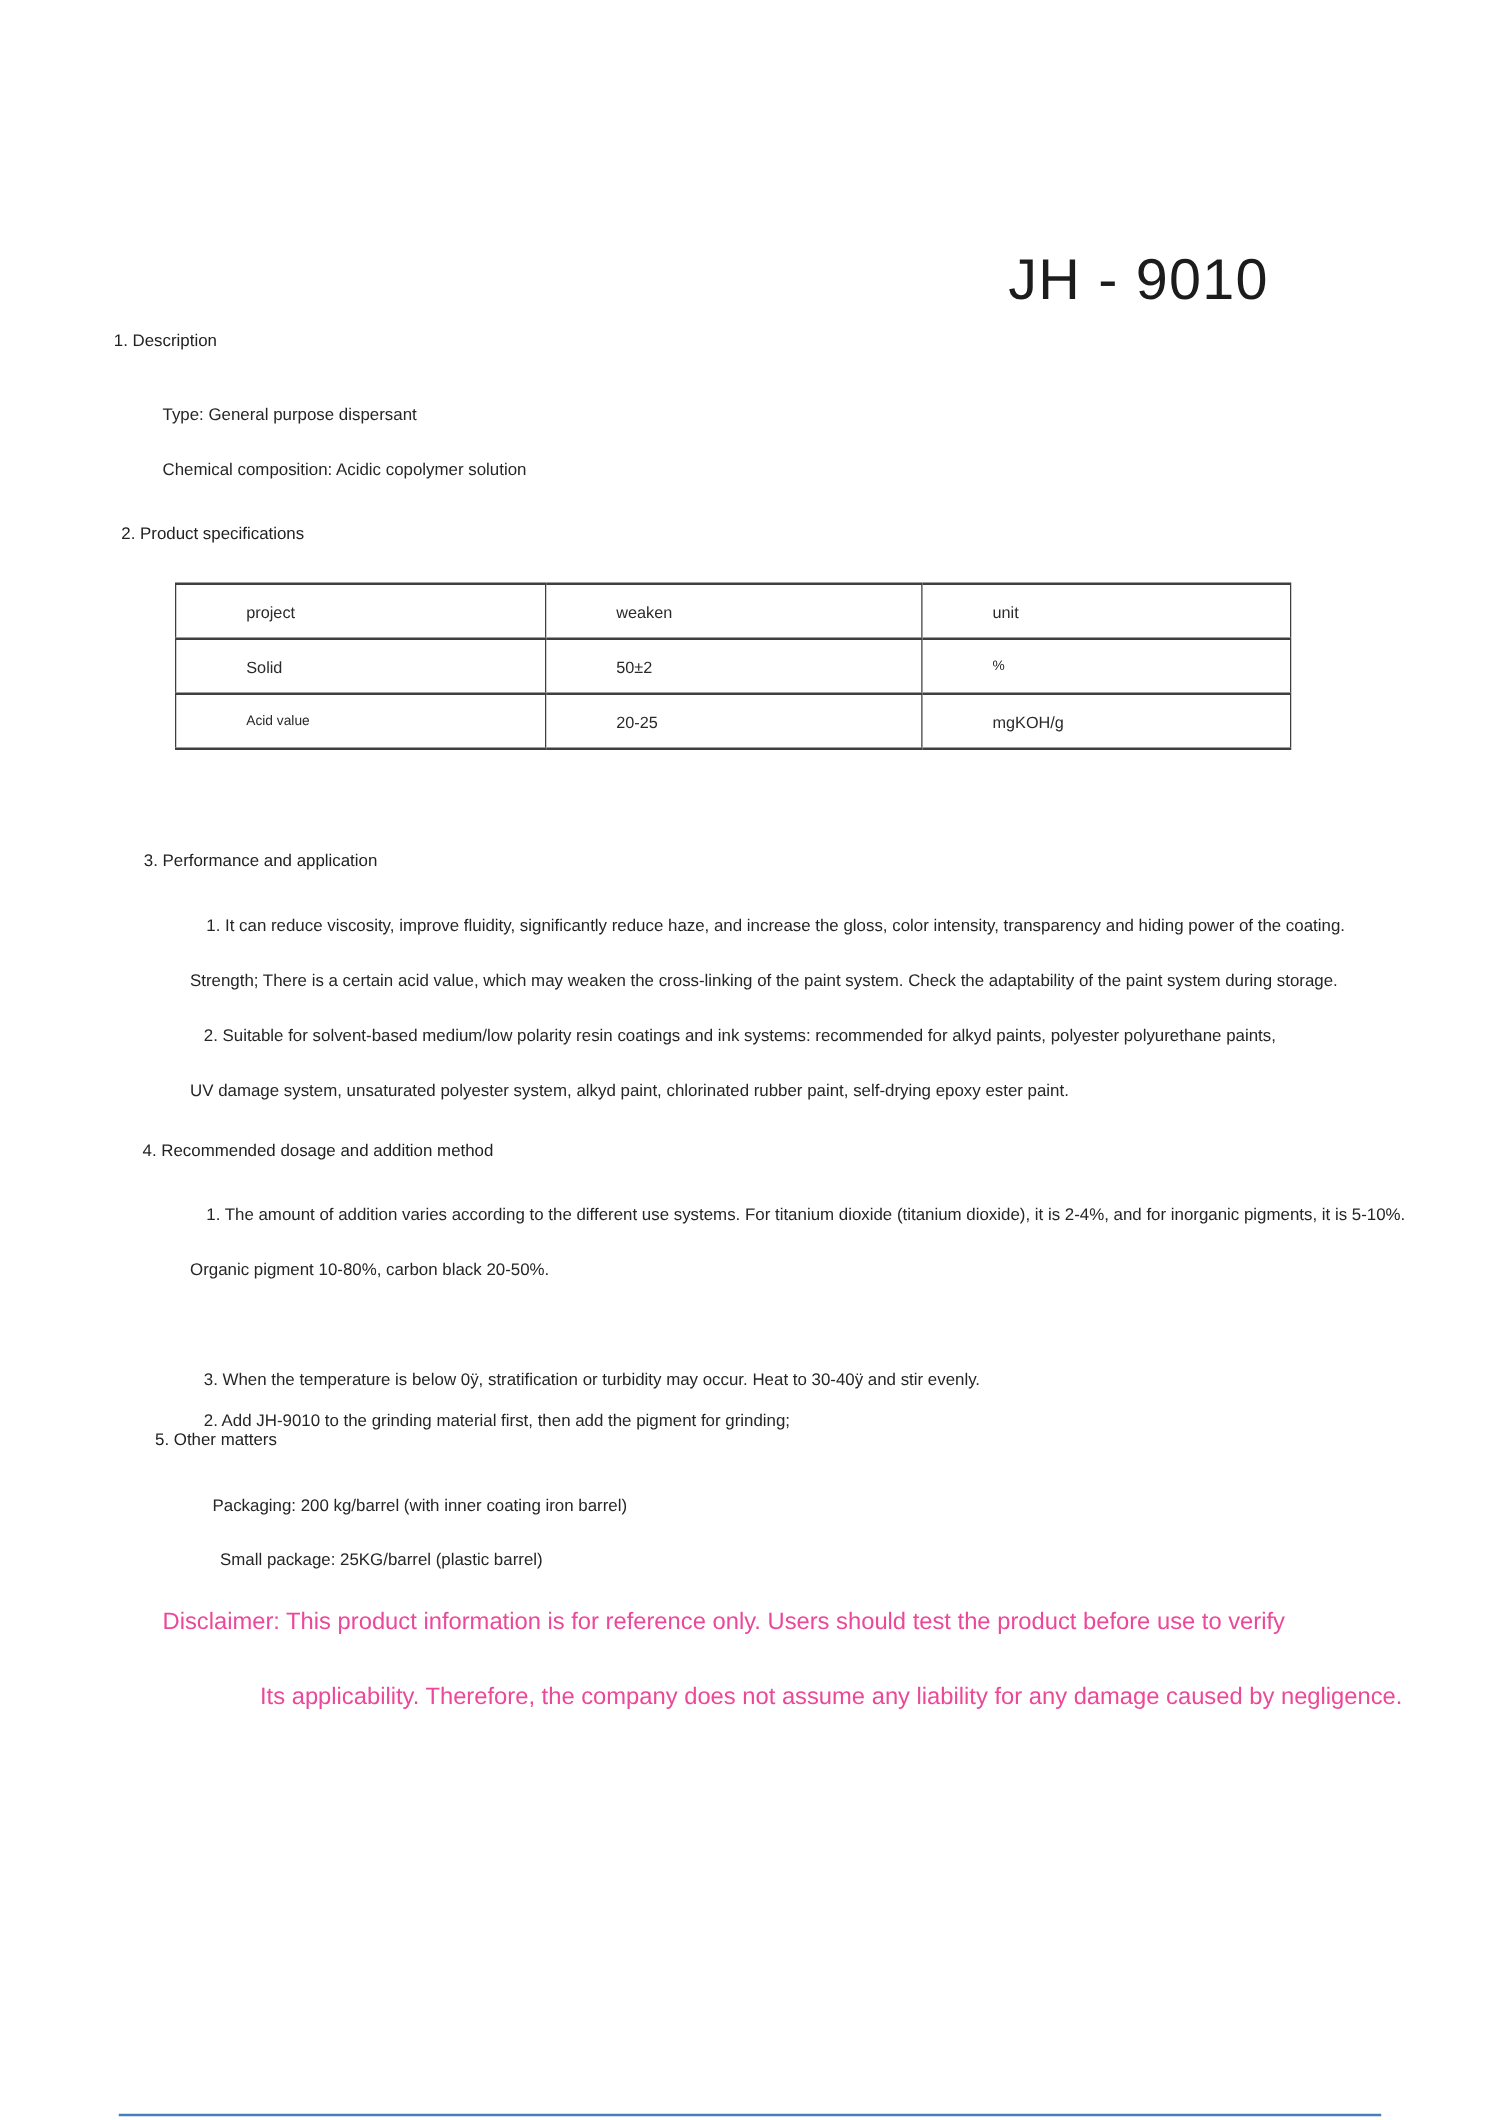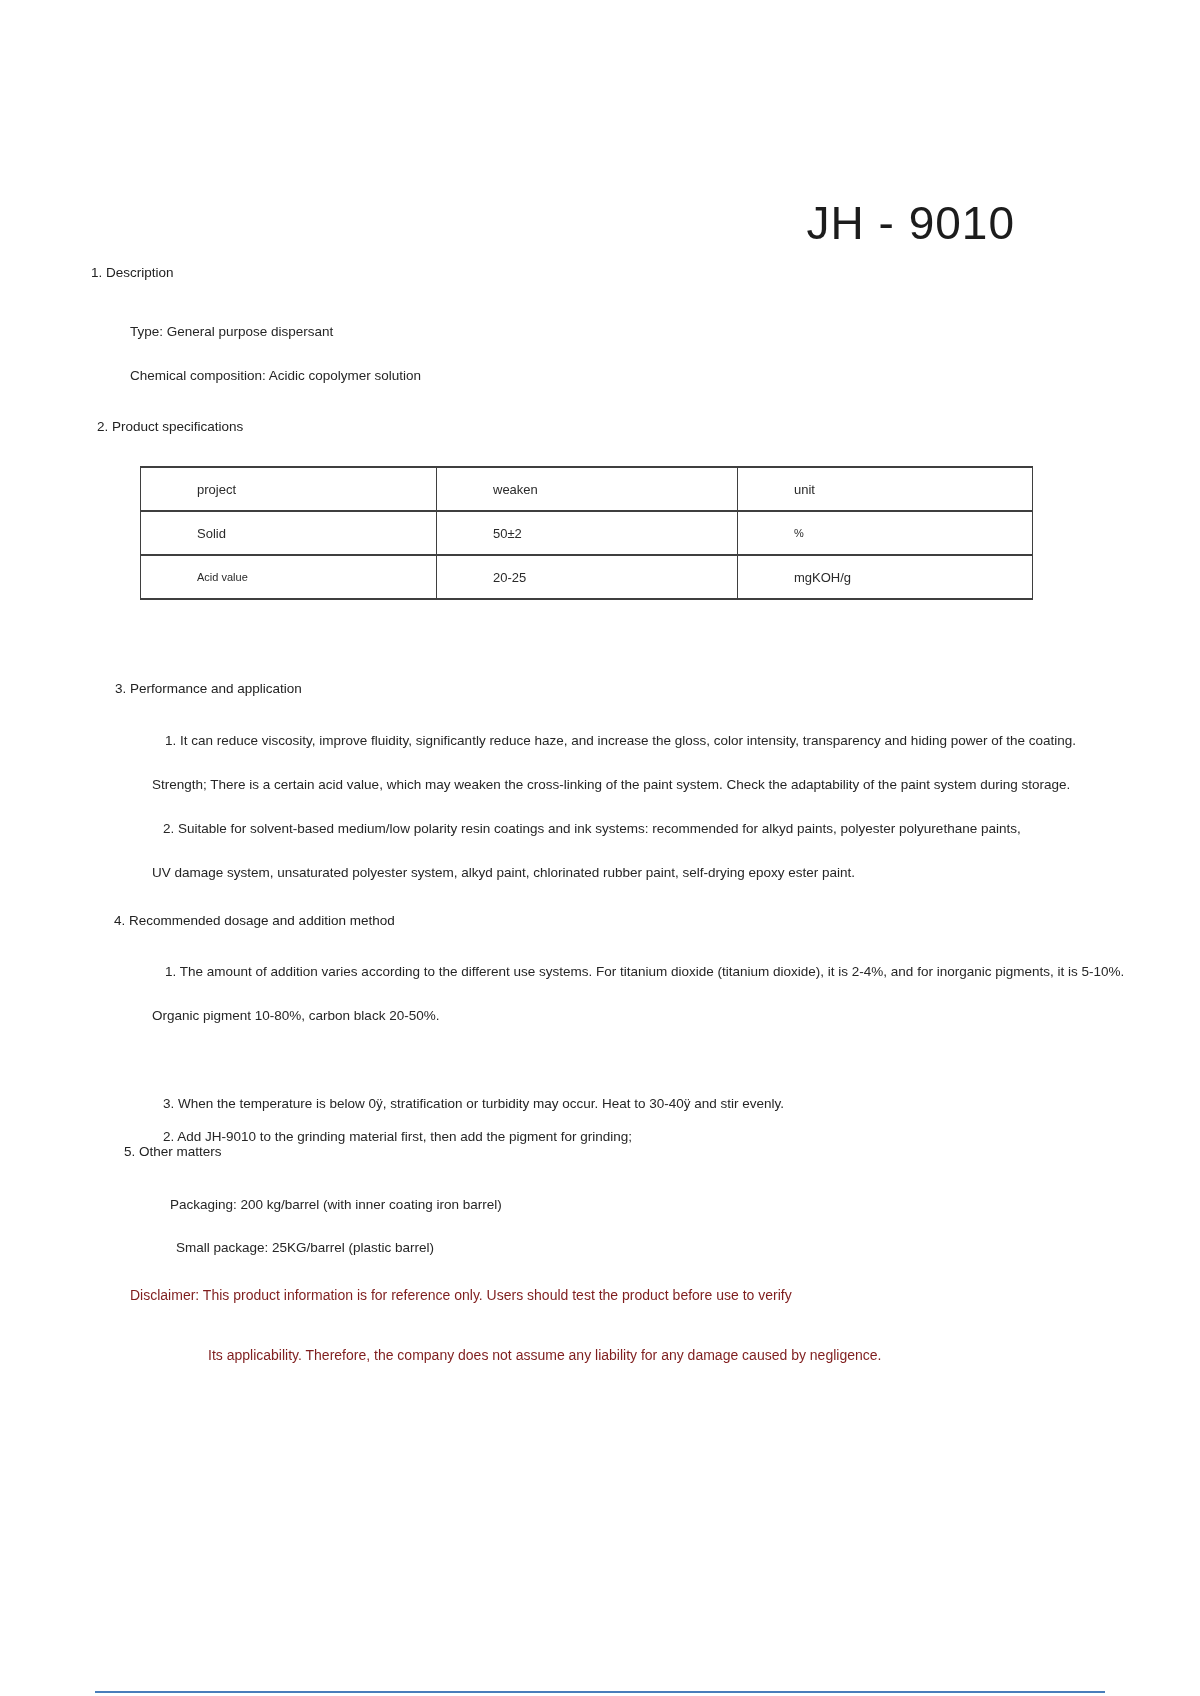--- a/index.html
+++ b/index.html
@@ -48,21 +48,21 @@
     color: #2a2a2a;
     white-space: nowrap;
     overflow: hidden;
   }
   .spec-table .col1 { width: 296px; }
   .spec-table .col2 { width: 301px; }
   .spec-table .col3 { width: 295px; margin-top: 28px; }
   .spec-table td.small  { font-size: 11px; }
   .spec-table td.xsmall { font-size: 9px; }
 
-  .disclaimer { font-size: 14px; color: #7f1d1d; }
+  .disclaimer { font-size: 19px; color: #ec4899; }
 
   .bottom-rule {
     position: absolute;
     left: 95px;
     top: 1691px;
     width: 1010px;
     height: 2px;
     background: #4a7ebb; 
   }
 </style>

